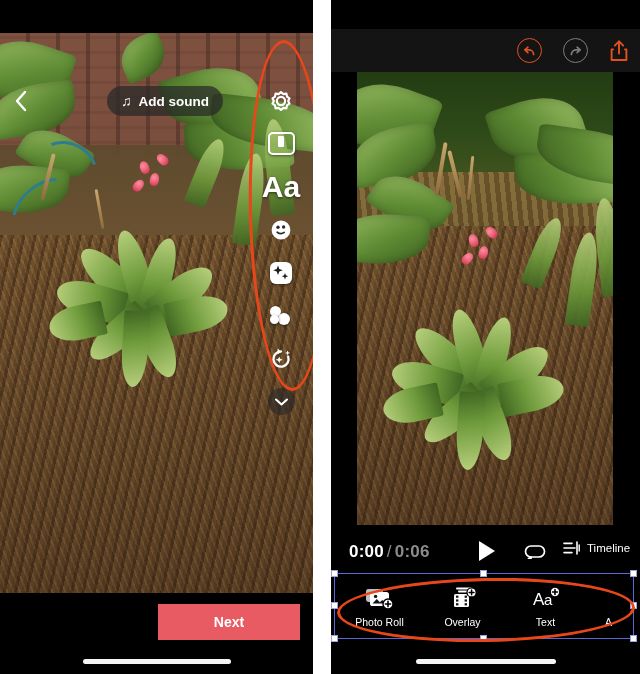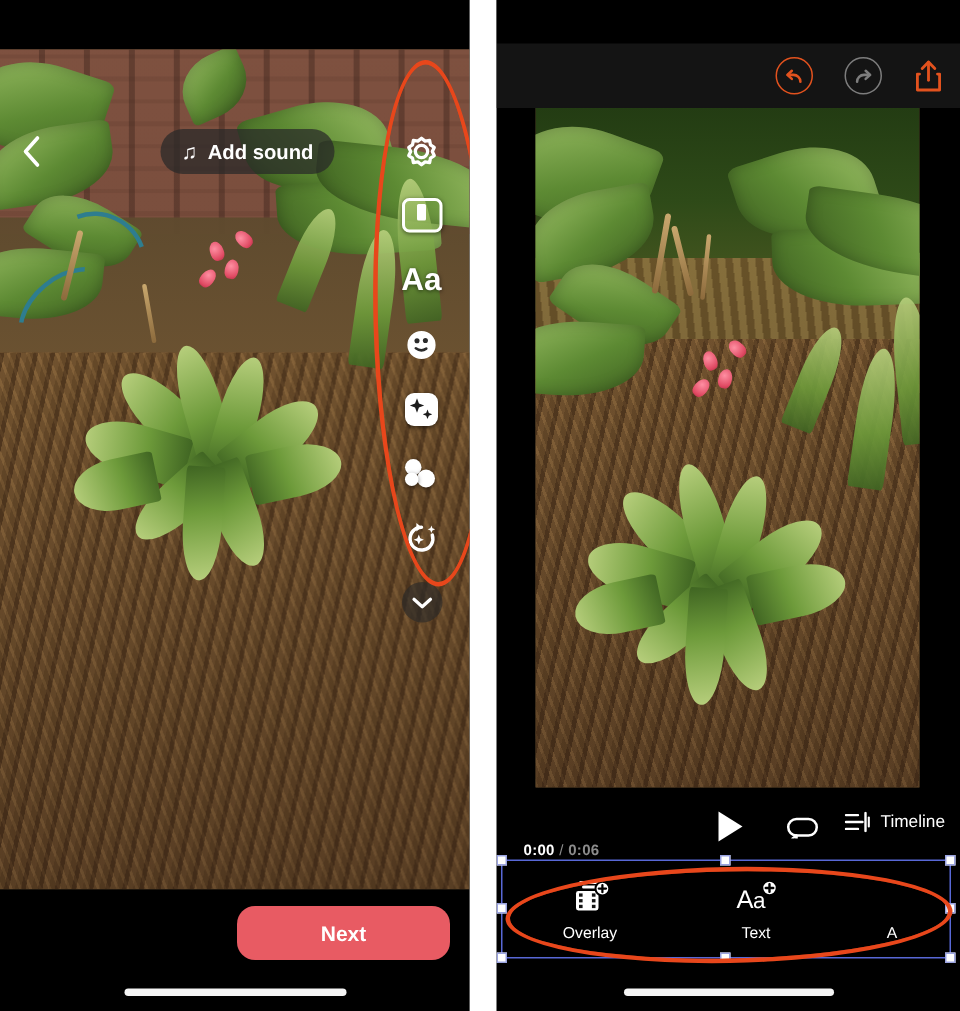--- a/index.html
+++ b/index.html
@@ -40,48 +40,48 @@
   .hose{position:absolute;border:3px solid #2e7d8f;border-radius:50%;border-color:#2e7d8f transparent transparent transparent;}
 
   
   .back-chev{position:absolute;left:12px;top:56px;width:18px;height:24px;cursor:pointer;}
   .back-chev svg{display:block;}
   .addsound{position:absolute;left:107px;top:53px;height:30px;padding:0 14px;display:flex;align-items:center;gap:7px;
      background:rgba(40,40,40,.72);border-radius:16px;color:#fff;font-size:13.5px;font-weight:700;}
   .addsound .note{font-size:14px;line-height:1;}
   .rail{position:absolute;right:10px;top:46px;width:44px;display:flex;flex-direction:column;align-items:center;gap:0;}
   .rail-item{width:34px;height:43px;display:flex;align-items:center;justify-content:center;cursor:pointer;}
-  .rail-item.text{color:#fff;font-size:21px;font-weight:700;text-shadow:0 1px 3px rgba(0,0,0,.6);}
+  .rail-item.text{color:#fff;font-size:30px;font-weight:700;text-shadow:0 1px 3px rgba(0,0,0,.6);}
   .chipbox{width:23px;height:19px;border:2.5px solid #fff;border-radius:5px;position:relative;
      box-shadow:0 1px 3px rgba(0,0,0,.5);}
   .chipbox::before{content:"";position:absolute;left:50%;top:2px;transform:translateX(-50%);width:6px;height:11px;background:#fff;border-radius:1px;}
   .rounded-sq{width:22px;height:22px;background:#fff;border-radius:6px;position:relative;box-shadow:0 1px 3px rgba(0,0,0,.5);}
   .dots-ic{position:relative;width:24px;height:20px;}
   .dots-ic i{position:absolute;background:#fff;border-radius:50%;display:block;box-shadow:0 1px 3px rgba(0,0,0,.5);}
   .chev-circle{width:27px;height:27px;border-radius:50%;background:rgba(40,40,40,.62);display:flex;align-items:center;justify-content:center;}
 
   
   .your-story{position:absolute;left:13px;top:604px;width:137px;height:36px;background:#f2f2f2;border-radius:19px;
      display:flex;align-items:center;gap:9px;padding-left:13px;box-sizing:border-box;cursor:pointer;}
   .ys-av{width:22px;height:22px;border-radius:50%;background:#d8d8d8;border:2px solid #4ec8d8;position:relative;flex:none;}
   .ys-av::after{content:"";position:absolute;left:50%;top:4px;transform:translateX(-50%);width:8px;height:8px;border-radius:50%;background:#f2f2f2;}
   .ys-label{color:#16191c;font-size:14px;font-weight:700;}
-  .next-btn{position:absolute;left:158px;top:604px;width:142px;height:36px;border-radius:12px;background:#e85b63;
+  .next-btn{position:absolute;left:158px;top:604px;width:142px;height:36px;border-radius:0;background:#e85b63;
      display:flex;align-items:center;justify-content:center;color:#fff;font-size:14px;font-weight:700;cursor:pointer;}
   .home-ind{position:absolute;height:5px;border-radius:3px;background:#f4f4f4;}
 
   
   .r-statusbar{position:absolute;left:0;top:0;width:309px;height:29px;background:#000;}
   .r-topbar{position:absolute;left:0;top:29px;width:309px;height:43px;background:#141414;}
   .r-actions{position:absolute;right:11px;top:38px;display:flex;align-items:center;gap:21px;}
   .circ-btn{width:23px;height:23px;border-radius:50%;border:1.8px solid #e2521e;display:flex;align-items:center;justify-content:center;cursor:pointer;}
   .circ-btn.dim{border-color:#7d7d7d;}
   .share-ic{width:20px;height:24px;cursor:pointer;}
   .r-video{position:absolute;left:26px;top:72px;width:256px;height:453px;background:#4c3a22;overflow:hidden;}
-  .time-txt{position:absolute;left:18px;top:542px;font-size:10px;font-weight:700;color:#fff;letter-spacing:.2px;margin-top:20px;}
+  .time-txt{position:absolute;left:18px;top:542px;font-size:17px;font-weight:700;color:#fff;letter-spacing:.2px;}
   .time-txt .sep{color:#8c8c8c;font-weight:400;margin:0 3px;}
   .time-txt .total{color:#8c8c8c;}
   .play-tri{position:absolute;left:148px;top:541px;width:0;height:0;border-left:16px solid #fff;border-top:10px solid transparent;border-bottom:10px solid transparent;cursor:pointer;}
   .loop-ic{position:absolute;left:193px;top:544px;width:22px;height:15px;cursor:pointer;}
   .tl-group{position:absolute;left:232px;top:541px;display:flex;align-items:center;gap:7px;cursor:pointer;}
   .tl-ic{width:17px;height:14px;}
   .tl-label{font-size:11.5px;color:#fff;font-weight:400;}
 
   
   .sel-box{position:absolute;left:3px;top:573px;width:300px;height:66px;border:1px solid #5868d6;box-sizing:border-box;}
@@ -313,20 +313,33 @@
         <svg width="17" height="14" viewBox="0 0 17 14">
           <path d="M1 2.4 H9 M1 7 H12 M1 11.6 H9" stroke="#fff" stroke-width="1.6" stroke-linecap="round"></path>
           <path d="M14 1 V13" stroke="#fff" stroke-width="1.6" stroke-linecap="round"></path>
           <path d="M16.2 4 V10" stroke="#fff" stroke-width="1.4" stroke-linecap="round"></path>
         </svg>
       </span>
       <span class="tl-label">Timeline</span>
     </div>
 
     <div class="r-toolstrip">
+      <div class="tool">
+        <span class="tool-ic">
+          <svg width="30" height="26" viewBox="0 0 30 26">
+            <rect x="1" y="4" width="17" height="13" rx="2.4" fill="#fff" opacity=".75"></rect>
+            <rect x="5" y="7" width="19" height="14" rx="2.6" fill="#fff"></rect>
+            <path d="M7.5 18.6 l4.3-4.6 l3 3.2 l2.4-2.2 l3.6 3.6 Z" fill="#141414"></path>
+            <circle cx="10.6" cy="11.4" r="1.7" fill="#141414"></circle>
+            <circle cx="23" cy="19" r="5" fill="#fff" stroke="#000" stroke-width="1.4"></circle>
+            <path d="M23 16.4 V21.6 M20.4 19 H25.6" stroke="#000" stroke-width="1.6" stroke-linecap="round"></path>
+          </svg>
+        </span>
+        <span class="tool-lb">Photo Roll</span>
+      </div>
 
 
       <div class="tool">
         <span class="tool-ic">
           <svg width="30" height="26" viewBox="0 0 30 26">
             <path d="M9 3.4 H23 M11 6.4 H23" stroke="#fff" stroke-width="2" stroke-linecap="round"></path>
             <rect x="6" y="9" width="15" height="13" rx="1.6" fill="#fff"></rect>
             <rect x="8" y="10.6" width="2.4" height="2.2" fill="#141414"></rect>
             <rect x="8" y="14.4" width="2.4" height="2.2" fill="#141414"></rect>
             <rect x="8" y="18.2" width="2.4" height="2.2" fill="#141414"></rect>

